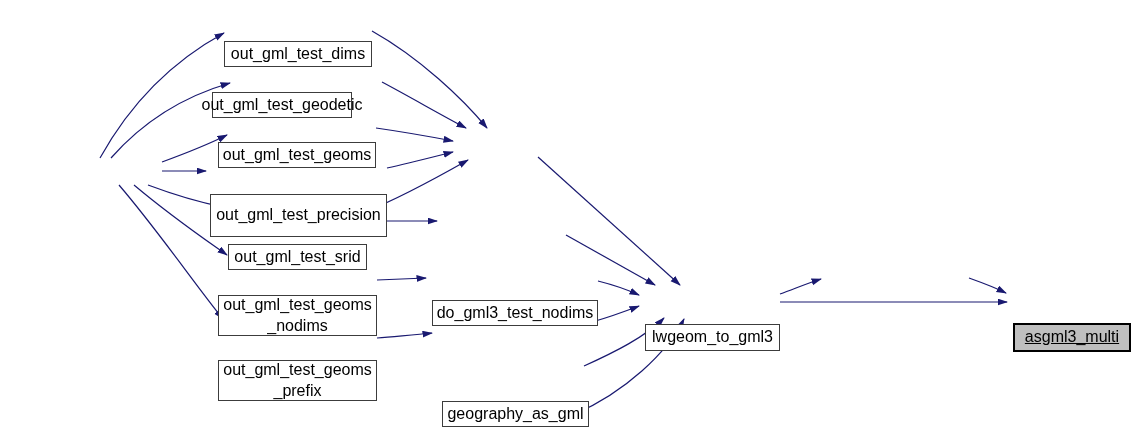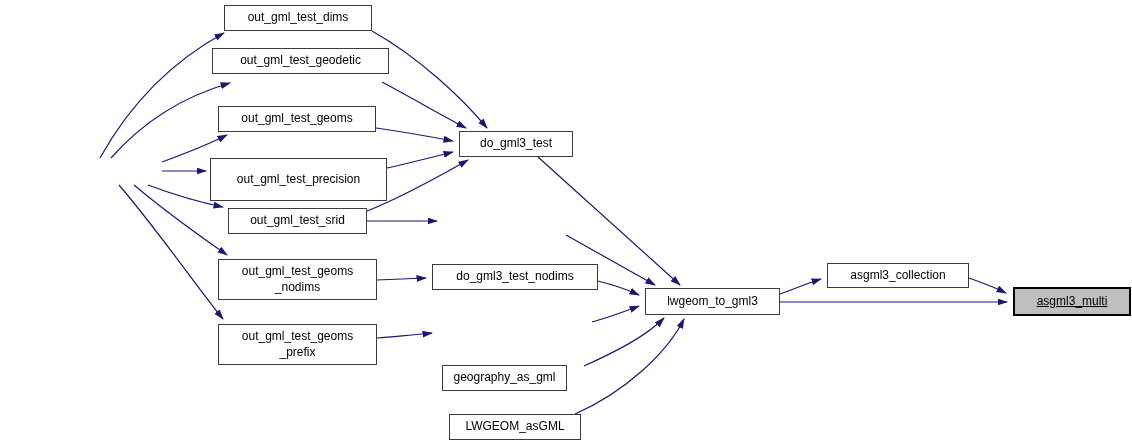--- a/index.html
+++ b/index.html
@@ -28,24 +28,25 @@
   .node {
     position: absolute;
     box-sizing: border-box;
     display: flex;
     flex-direction: column;
     align-items: center;
     justify-content: center;
     background: var(--node-fill, #ffffff);
     border: 1px solid var(--node-border, #3c3c3c);
     color: var(--text, #000000);
-    font-size: 12px;
+    font-size: 16px;
     line-height: 1.3;
     white-space: nowrap;
     cursor: pointer;
+    margin-top: 36px;
   }
   .node.highlight {
     background: var(--highlight-fill, #bfbfbf);
     border: 2px solid var(--highlight-border, #000000);
     text-decoration: underline;
   }
 </style>
 </head>
 <body>
 
@@ -85,21 +86,21 @@
     <path class="edge" d="M780,294 C794,289 808,283 821,279" marker-end="url(#arrow)"></path>
     <path class="edge" d="M780,302 L1007,302" marker-end="url(#arrow)"></path>
     <path class="edge" d="M969,278 C983,283 996,288 1006,293" marker-end="url(#arrow)"></path>
   </svg>
 
 
   <div class="node" style="left:224px;top:5px;width:148px;height:26px">
     <span>out_gml_test_dims</span>
   </div>
 
-  <div class="node" style="left:212px;top:48px;width:177px;height:26px">
+  <div class="node" style="left:212px;top:56px;width:140px;height:26px">
     <span>out_gml_test_geodetic</span>
   </div>
 
   <div class="node" style="left:218px;top:106px;width:158px;height:26px">
     <span>out_gml_test_geoms</span>
   </div>
 
   <div class="node" style="left:210px;top:158px;width:177px;height:43px">
     <span>out_gml_test_precision</span>
   </div>
@@ -111,43 +112,37 @@
   <div class="node" style="left:218px;top:259px;width:159px;height:41px">
     <span>out_gml_test_geoms</span>
     <span>_nodims</span>
   </div>
 
   <div class="node" style="left:218px;top:324px;width:159px;height:41px">
     <span>out_gml_test_geoms</span>
     <span>_prefix</span>
   </div>
 
-  <div class="node" style="left:459px;top:131px;width:114px;height:26px">
-    <span>do_gml3_test</span>
-  </div>
 
 
   <div class="node" style="left:432px;top:264px;width:166px;height:26px">
     <span>do_gml3_test_nodims</span>
   </div>
 
 
-  <div class="node" style="left:442px;top:365px;width:125px;height:26px">
+  <div class="node" style="left:442px;top:365px;width:147px;height:26px">
     <span>geography_as_gml</span>
   </div>
 
   <div class="node" style="left:449px;top:414px;width:132px;height:26px">
     <span>LWGEOM_asGML</span>
   </div>
 
   <div class="node" style="left:645px;top:288px;width:135px;height:27px">
     <span>lwgeom_to_gml3</span>
   </div>
 
-  <div class="node" style="left:827px;top:263px;width:142px;height:25px">
-    <span>asgml3_collection</span>
-  </div>
 
   <div class="node highlight" style="left:1013px;top:287px;width:118px;height:29px">
     <span>asgml3_multi</span>
   </div>
 
 </div>
 
 </body></html>

